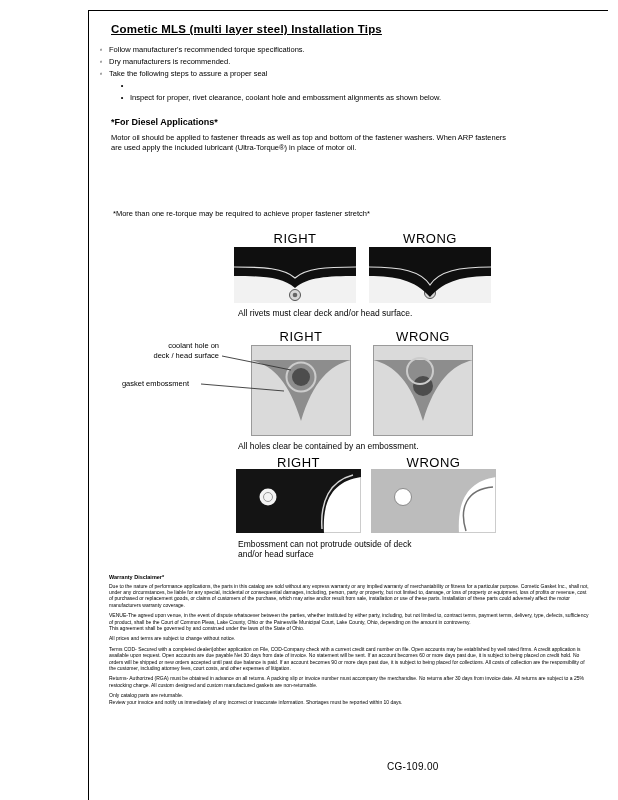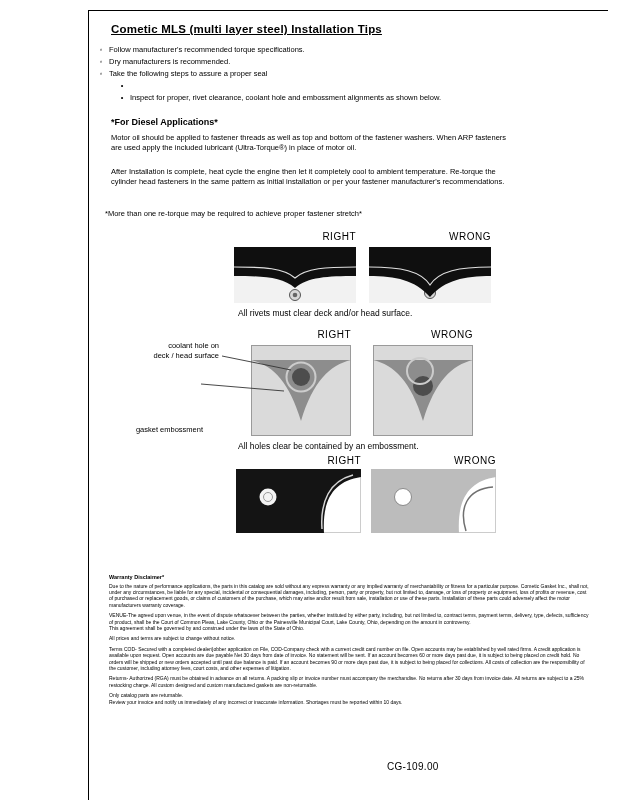--- a/index.html
+++ b/index.html
@@ -16,23 +16,23 @@
     position:absolute; left:22px; top:12px;
     font-size:11.5px; font-weight:bold; text-decoration:underline; letter-spacing:.2px;
   }
   .bullets { position:absolute; left:9px; top:34px; width:486px; }
   .bullet { display:flex; gap:5px; margin-bottom:2px; font-size:7.5px; line-height:10px; }
   .bullet .mark { width:6px; text-align:center; flex:0 0 auto; }
   .bullet.sub { margin-left:21px; }
   .diesel-heading { position:absolute; left:22px; top:106px; font-size:9px; font-weight:bold; }
   .para { position:absolute; left:22px; width:396px; font-size:7.5px; line-height:10px; }
   .p1 { top:122px; } .p2 { top:156px; }
-  .note { position:absolute; left:16px; top:198px; font-size:7.5px; }
+  .note { position:absolute; left:24px; top:198px; font-size:7.5px; }
   .figures { position:absolute; left:0; top:218px; width:520px; height:345px; }
-  .flabel { position:absolute; text-align:right; font-size:10px; letter-spacing:.5px; }
+  .flabel { position:absolute; text-align:center; font-size:13px; letter-spacing:.5px; }
   .fimg { position:absolute; display:block; }
   .fcap { position:absolute; font-size:8.5px; line-height:10px; white-space:pre-line; }
   .callout { position:absolute; font-size:7.5px; line-height:9.5px; text-align:right; white-space:pre-line; }
   .leader { position:absolute; left:0; top:0; pointer-events:none; }
   .warranty { position:absolute; left:20px; top:563px; width:481px; }
   .whead { font-size:5.5px; font-weight:bold; margin-bottom:3px; }
   .wp { font-size:5px; line-height:6.2px; margin-bottom:4.5px; white-space:pre-line; }
   .footer { position:absolute; left:298px; top:750px; font-size:10px; letter-spacing:.3px; }
 </style>
 </head>
@@ -59,21 +59,20 @@
       <span class="mark">•</span>
     </div>
     <div class="bullet sub">
       <span class="mark">•</span>
       <span>Inspect for proper, rivet clearance, coolant hole and embossment alignments as shown below.</span>
     </div>
   </div>
 
   <h2 class="diesel-heading">*For Diesel Applications*</h2>
   <p class="para p1">Motor oil should be applied to fastener threads as well as top and bottom of the fastener washers. When ARP fasteners are used apply the included lubricant (Ultra-Torque®) in place of motor oil.</p>
-  <p class="para p2">After Installation is complete, heat cycle the engine then let it completely cool to ambient temperature. Re-torque the cylinder head fasteners in the same pattern as initial installation or per your fastener manufacturer's recommendations.</p>
   <p class="note">*More than one re-torque may be required to achieve proper fastener stretch*</p>
 
   <div class="figures">
 
     <div class="flabel" style="left:145px;top:2px;width:122px;">RIGHT</div>
     <div class="flabel" style="left:280px;top:2px;width:122px;">WRONG</div>
 
     <svg class="fimg" style="left:145px;top:18px;" width="122" height="56" viewBox="0 0 122 56">
       <rect width="122" height="56" fill="#0f0f0f"></rect>
       <rect y="27" width="122" height="29" fill="#f2f2f2"></rect>
@@ -92,21 +91,21 @@
       <path d="M0,20 C32,20 52,24 61,38 C70,24 90,20 122,20" stroke="#e0e0e0" stroke-width="1.2" fill="none"></path>
     </svg>
 
     <div class="fcap" style="left:149px;top:79px;">All rivets must clear deck and/or head surface.</div>
 
     <div class="flabel" style="left:162px;top:100px;width:100px;">RIGHT</div>
     <div class="flabel" style="left:284px;top:100px;width:100px;">WRONG</div>
 
     <div class="callout" style="left:30px;top:112px;width:100px;">coolant hole on
 deck / head surface</div>
-    <div class="callout" style="left:14px;top:150px;width:100px;margin-top:46px;">gasket embossment</div>
+    <div class="callout" style="left:0;top:150px;width:100px;">gasket embossment</div>
 
     <svg class="fimg" style="left:162px;top:116px;" width="100" height="91" viewBox="0 0 100 91">
       <rect x="0.5" y="0.5" width="99" height="90" fill="#dadada" stroke="#9a9a9a" stroke-width="1"></rect>
       <path d="M0,15 H100 C79,20 62,36 50,76 C38,36 21,20 0,15 Z" fill="#8d8d8d"></path>
       <circle cx="50" cy="32" r="9" fill="#4d4d4d"></circle>
       <circle cx="50" cy="32" r="14.5" fill="none" stroke="#cccccc" stroke-width="2"></circle>
     </svg>
 
     <svg class="fimg" style="left:284px;top:116px;" width="100" height="91" viewBox="0 0 100 91">
       <rect x="0.5" y="0.5" width="99" height="90" fill="#dadada" stroke="#9a9a9a" stroke-width="1"></rect>
@@ -133,20 +132,22 @@
       <circle cx="32" cy="28" r="4.5" fill="none" stroke="#999999" stroke-width="1"></circle>
     </svg>
 
     <svg class="fimg" style="left:282px;top:240px;" width="125" height="64" viewBox="0 0 125 64">
       <rect x="0.5" y="0.5" width="124" height="63" fill="#ffffff" stroke="#cccccc" stroke-width="1"></rect>
       <path d="M0,0 H125 V8 C98,12 86,30 88,64 H0 Z" fill="#bcbcbc"></path>
       <path d="M122,18 C95,20 88,40 95,62" stroke="#6f6f6f" stroke-width="1.5" fill="none"></path>
       <circle cx="32" cy="28" r="8.5" fill="#ffffff" stroke="#8a8a8a" stroke-width="1"></circle>
     </svg>
 
+    <div class="fcap" style="left:149px;top:310px;">Embossment can not protrude outside of deck
+and/or head surface</div>
   </div>
 
   <div class="warranty">
     <div class="whead">Warranty Disclaimer*</div>
     <p class="wp">Due to the nature of performance applications, the parts in this catalog are sold without any express warranty or any implied warranty of merchantability or fitness for a particular purpose.  Cometic Gasket Inc., shall not, under any circumstances, be liable for any special, incidental or consequential damages, including, person, party or property, but not limited to, damage, or loss of property or equipment, loss of profits or revenue, cost of purchased or replacement goods, or claims of customers of the purchase, which may arise and/or result from sale, installation or use of these parts.  Installation of these parts could adversely affect the motor manufacturers warranty coverage.</p>
     <p class="wp">VENUE-The agreed upon venue, in the event of dispute whatsoever between the parties, whether instituted by either party, including, but not limited to, contract terms, payment terms, delivery, type, defects, sufficiency of product, shall be the Court of Common Pleas, Lake County, Ohio or the Painesville Municipal Court, Lake County, Ohio, depending on the amount in controversy.
 This agreement shall be governed by and construed under the laws of the State of Ohio.</p>
     <p class="wp">All prices and terms are subject to change without notice.</p>
     <p class="wp">Terms COD- Secured with a completed dealer/jobber application on File, COD-Company check with a current credit card number on file.  Open accounts may be established by well rated firms.  A credit application is available upon request.  Open accounts are due payable Net 30 days from date of invoice.  No statement will be sent.  If an account becomes 60 or more days past due, it is subject to being placed on credit hold.  No orders will be shipped or new orders accepted until past due balance is paid.  If an account becomes 90 or more days past due, it is subject to being placed for collections.  All costs of collection are the responsibility of the customer, including attorney fees, court costs, and other expenses of litigation.</p>
     <p class="wp">Returns- Authorized (RGA) must be obtained in advance on all returns.  A packing slip or invoice number must accompany the merchandise.  No returns after 30 days from invoice date.  All returns are subject to a 25% restocking charge.  All custom designed and custom manufactured gaskets are non-returnable.</p>

